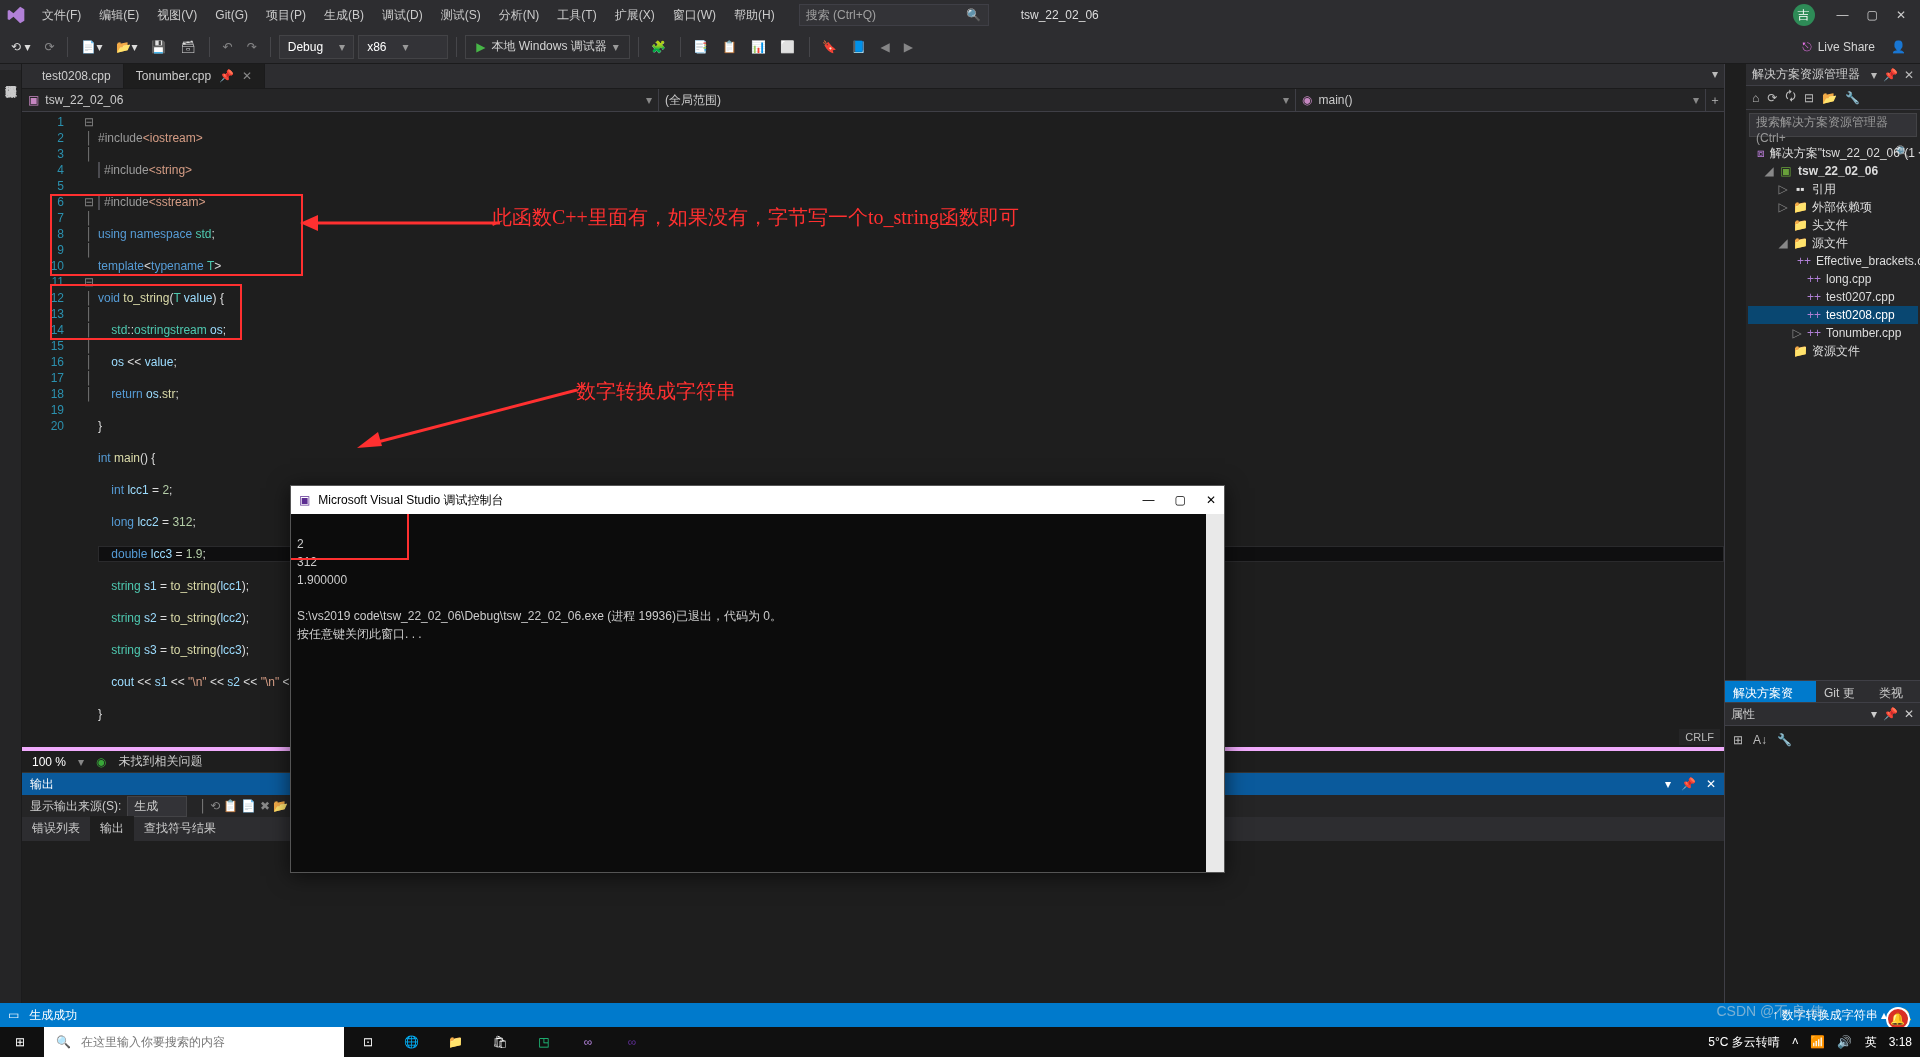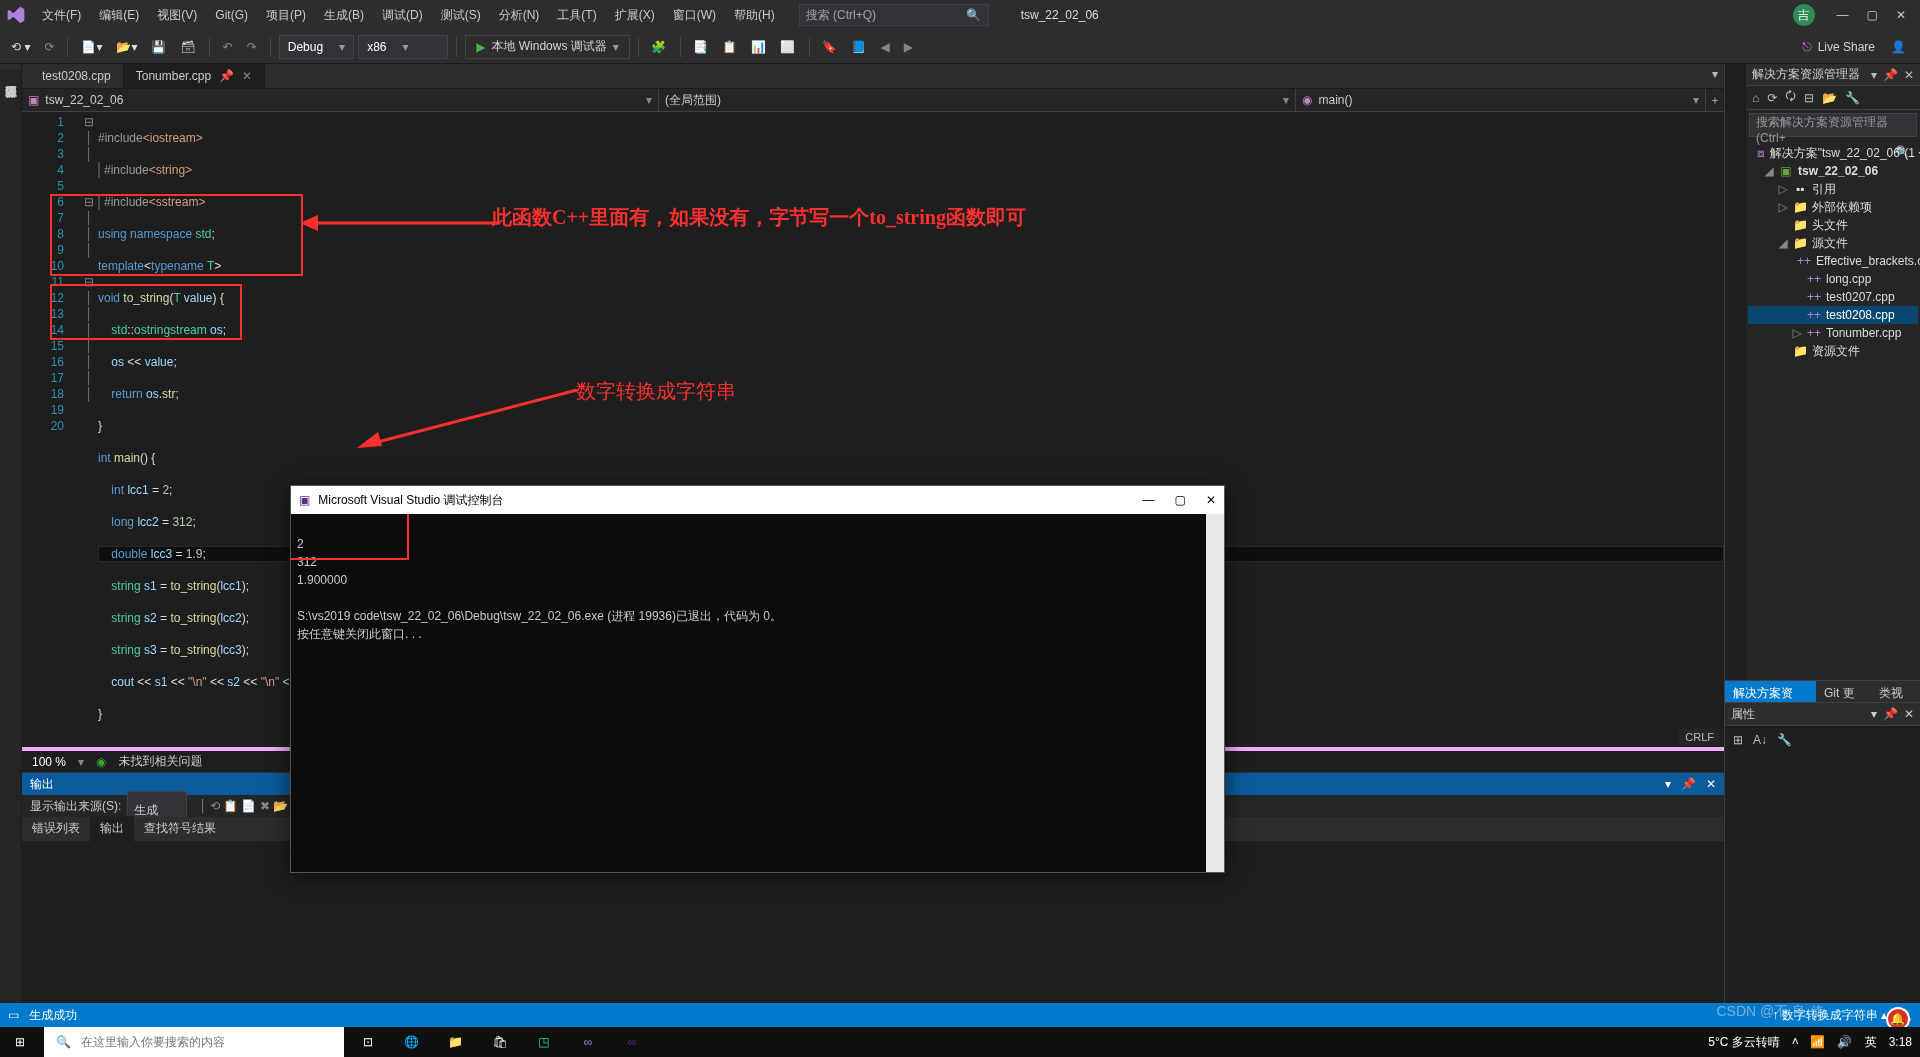--- a/index.html
+++ b/index.html
@@ -323,21 +323,21 @@
 <div class="row">    <span class="c-ns">string</span> <span class="c-id">s2</span> = <span class="c-fn">to_string</span>(<span class="c-id">lcc2</span>);</div>
 <div class="row">    <span class="c-ns">string</span> <span class="c-id">s3</span> = <span class="c-fn">to_string</span>(<span class="c-id">lcc3</span>);</div>
 <div class="row">    <span class="c-id">cout</span> &lt;&lt; <span class="c-id">s1</span> &lt;&lt; <span class="c-str">"\n"</span> &lt;&lt; <span class="c-id">s2</span> &lt;&lt; <span class="c-str">"\n"</span> &lt;&lt; <span class="c-id">s3</span> &lt;&lt; <span class="c-id">endl</span>;</div>
 <div class="row">}</div>
 <div class="row"></div>
       </div>
 
       <div class="anno" style="left:0;top:0;right:0;bottom:0;">
         <div class="redbox" style="left:28px;top:82px;width:253px;height:82px;"></div>
         <div class="redbox" style="left:28px;top:172px;width:192px;height:56px;"></div>
-        <div class="redtext" style="left:470px;top:92px;font-weight:bold;">此函数C++里面有，如果没有，字节写一个to_string函数即可</div>
+        <div class="redtext" style="left:470px;top:92px;">此函数C++里面有，如果没有，字节写一个to_string函数即可</div>
         <svg class="arrow" style="left:278px;top:96px;width:200px;height:30px;">
             <line x1="200" y1="15" x2="15" y2="15" stroke="#ff3030" stroke-width="3"></line>
             <polygon points="0,15 18,7 18,23" fill="#ff3030"></polygon>
           </svg>
         <div class="redtext" style="left:554px;top:266px;">数字转换成字符串</div>
         <svg class="arrow" style="left:330px;top:272px;width:230px;height:70px;">
             <line x1="225" y1="6" x2="18" y2="60" stroke="#ff3030" stroke-width="3"></line>
             <polygon points="5,64 26,48 30,62" fill="#ff3030"></polygon>
           </svg>
       </div>
@@ -355,21 +355,21 @@
       <div class="outhead">
         <span>输出</span>
         <div class="tools">
           <span>▾</span>
           <span>📌</span>
           <span>✕</span>
         </div>
       </div>
       <div class="outsrc">
         <span>显示输出来源(S):</span>
-        <span style="background:#333337;border:1px solid #434346;padding:10px 28px 1px 6px;">生成</span>
+        <span style="background:#333337;border:1px solid #434346;padding:1px 28px 1px 6px;">生成</span>
         <span style="margin-left:6px;color:#888;">│ ⟲ 📋 📄 ✖ 📂</span>
       </div>
       <div class="btabs">
         <div class="btab">错误列表</div>
         <div class="btab active">输出</div>
         <div class="btab">查找符号结果</div>
       </div>
     </div>
   </div>
 

